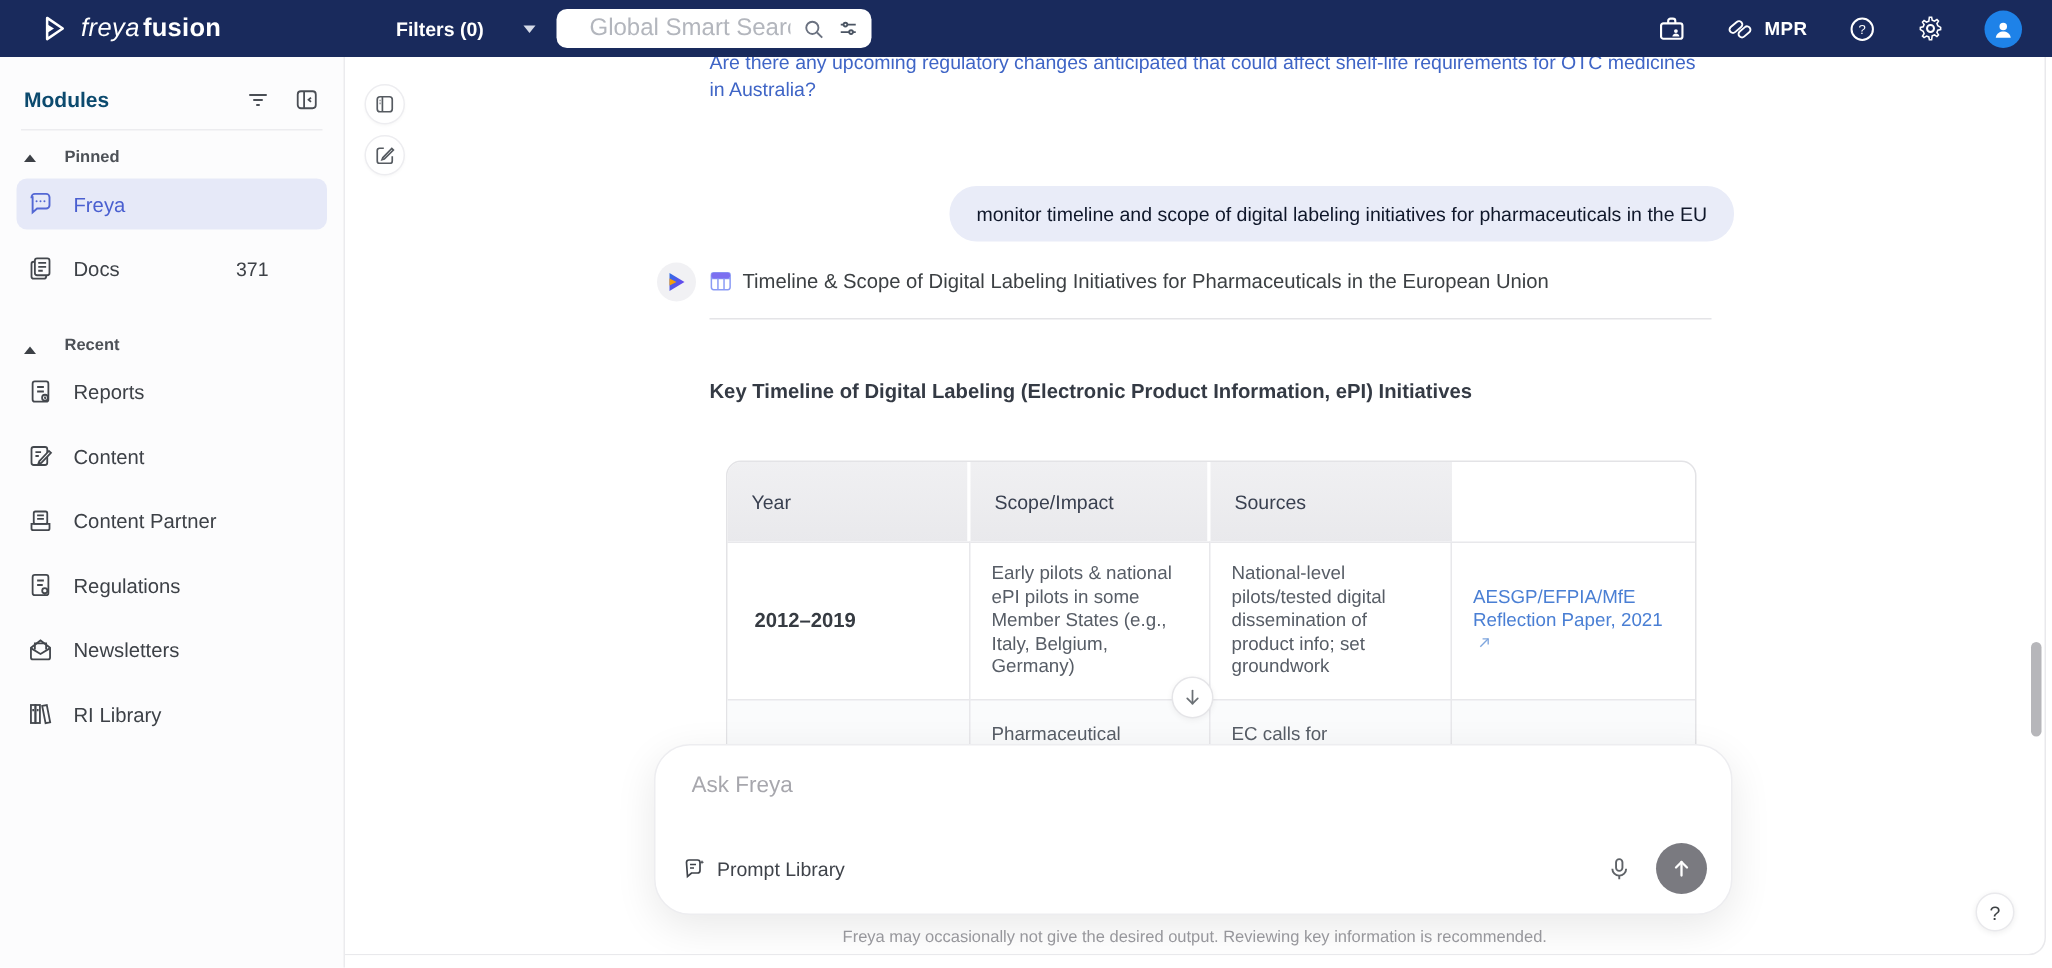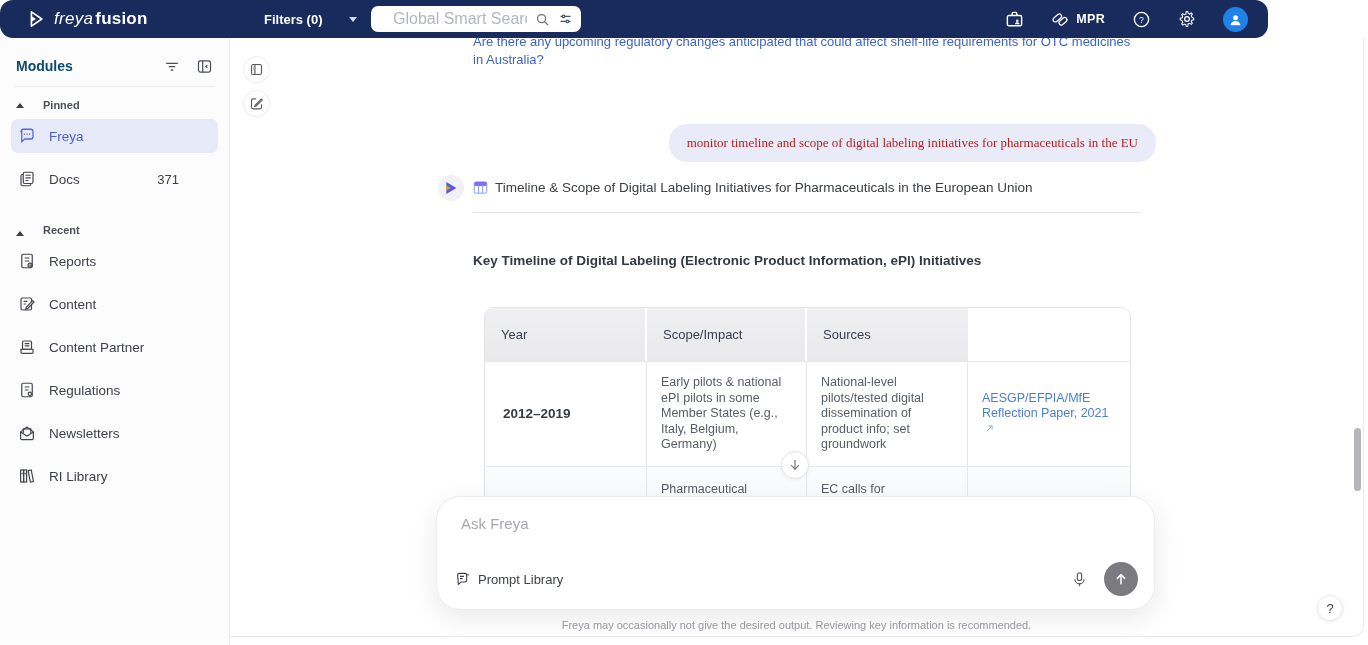--- a/index.html
+++ b/index.html
@@ -1,21 +1,21 @@
 <!DOCTYPE html>
 <html><head>
 <meta charset="utf-8">
 <style>
   * { margin:0; padding:0; box-sizing:border-box; }
   html,body { width:1368px; height:645px; background:#ffffff; overflow:hidden;
     font-family:"Liberation Sans", sans-serif; }
   svg { display:block; }
 
   
-  #navbar { position:absolute; top:0; left:0; width:1268px; height:38px; background:#192A5C; z-index:20;border-radius:13px; }
+  #navbar { position:absolute; top:0; left:0; width:1368px; height:38px; background:#192A5C; z-index:20; }
   .logo-wrap { position:absolute; left:26px; top:0; height:38px; display:flex; align-items:center; gap:8px; color:#fff; }
   .brand-script { font-style:italic; font-size:17px; font-weight:500; letter-spacing:.3px; }
   .brand-bold { font-weight:800; font-size:17px; margin-left:2px; letter-spacing:.2px; }
   .filters-wrap { position:absolute; left:264px; top:0; height:38px; display:flex; align-items:center; gap:26px; color:#fff; }
   .filters-label { font-size:13px; font-weight:700; cursor:pointer; }
   .caret-down { width:0; height:0; border-left:4px solid transparent; border-right:4px solid transparent; border-top:5px solid #d6dbe8; cursor:pointer; }
   .search-box { position:absolute; left:371px; top:6px; width:210px; height:26px; background:#fff; border-radius:7px;
     display:flex; align-items:center; padding:0 8px 0 10px; gap:8px; }
   .search-box input { flex:1; border:none; outline:none; font-size:16px; color:#1d4ed8; min-width:0;
     font-family:"Liberation Sans", sans-serif;margin-left:12px; }
@@ -45,21 +45,21 @@
     border-right:1px solid #e9e9ec; border-bottom:1px solid #e9e9ec; border-radius:0 0 12px 0; overflow:hidden; z-index:5; }
 
   .float-btn { position:absolute; width:27px; height:27px; border-radius:50%; background:#fff; border:1px solid #ededf0;
     display:flex; align-items:center; justify-content:center; color:#565b61; cursor:pointer; box-shadow:0 1px 2px rgba(0,0,0,.03); }
   #float-panel { left:13px; top:18px; }
   #float-compose { left:13px; top:52px; }
 
   .related-question { position:absolute; left:243px; top:-5px; width:662px; font-size:13px; line-height:18px; color:#3F65C6; cursor:pointer; }
 
   .user-bubble { position:absolute; right:207px; top:86px; background:#E9ECF8; border-radius:18px; padding:11px 18px;
-    font-size:13px; color:#b91c1c; white-space:nowrap;font-family:Liberation Serif, serif; }
+    font-size:13px; color:#0f172a; white-space:nowrap; }
 
   .resp-avatar { position:absolute; left:208px; top:137px; width:26px; height:26px; border-radius:50%; background:#f1f1f4;
     display:flex; align-items:center; justify-content:center; }
   .resp-title-row { position:absolute; left:243px; top:142px; display:flex; align-items:center; gap:7px; }
   .resp-title { font-size:13.5px; font-weight:500; color:#3c4043; }
   .resp-divider { position:absolute; left:243px; top:174px; width:668px; border-bottom:1px solid #e4e4e7; }
   .section-heading { position:absolute; left:243px; top:215px; font-size:13.5px; font-weight:700; color:#343a44; }
 
   
   .tbl { position:absolute; left:254px; top:269px; width:647px; border:1px solid #e3e3e6; border-radius:10px 10px 0 0; background:#fff; z-index:1; }

